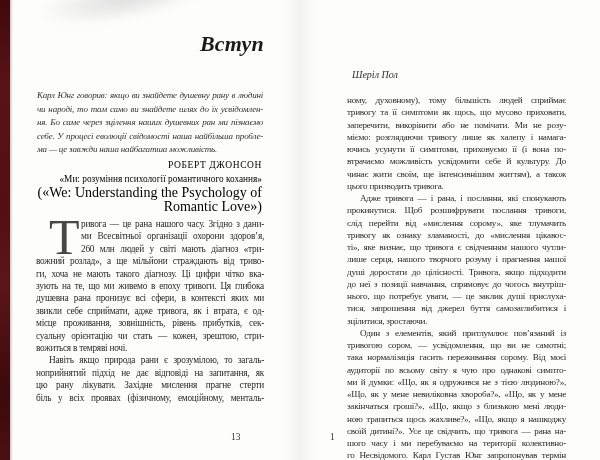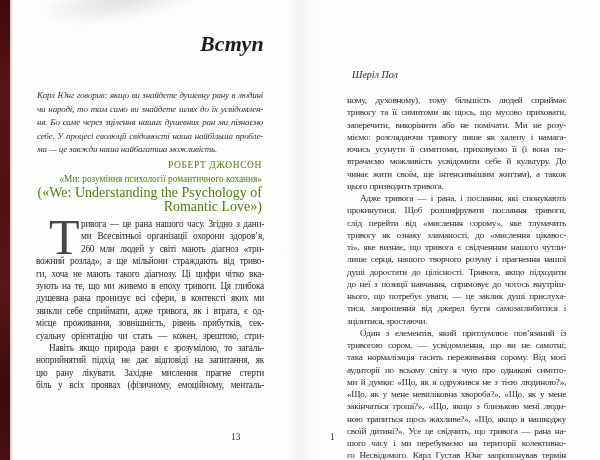--- a/index.html
+++ b/index.html
@@ -49,21 +49,21 @@
     font-size: 15.5px; line-height: 17px;
     font-weight: bold; font-style: italic;
   }
   .epigraph {
     position: absolute; top: 89px; left: 1px; right: 1px;
     font-style: italic; font-size: 9px; line-height: 13.55px;
     letter-spacing: -0.2px; color: #303030;
   }
   .attribution {
     position: absolute; top: 158px; left: 0; right: 2px;
-    text-align: right; color: #4d7c0f;
+    text-align: right; color: #000000;
   }
   .attr-author { font-size: 9.5px; line-height: 14px; letter-spacing: 0.6px; }
   .attr-source { font-size: 9.3px; line-height: 14px; }
   .attr-source-orig { font-size: 14px; line-height: 14px; }
   .left-body {
     position: absolute; top: 218px; left: 0; right: 0;
     font-size: 9.3px; line-height: 12.4px; letter-spacing: -0.25px;
   }
   .right-body {
     position: absolute; top: 52px; left: 0; right: 0;
@@ -126,20 +126,21 @@
       <div class="line inset">ривога — це рана нашого часу. Згідно з дани-</div>
       <div class="line inset">ми Всесвітньої організації охорони здоров’я,</div>
       <div class="line inset">260 млн людей у світі мають діагноз «три-</div>
       <div class="line">вожний розлад», а ще мільйони страждають від триво-</div>
       <div class="line">ги, хоча не мають такого діагнозу. Ці цифри чітко вка-</div>
       <div class="line">зують на те, що ми живемо в епоху тривоги. Ця глибока</div>
       <div class="line">душевна рана пронизує всі сфери, в контексті яких ми</div>
       <div class="line">звикли себе сприймати, адже тривога, як і втрата, є од-</div>
       <div class="line">місце проживання, зовнішність, рівень прибутків, сек-</div>
       <div class="line">суальну орієнтацію чи стать — кожен, зрештою, стри-</div>
+      <div class="line nojust">вожиться в темряві ночі.</div>
       <div class="line pindent">Навіть якщо природа рани є зрозумілою, то загаль-</div>
       <div class="line">ноприйнятий підхід не дає відповіді на запитання, як</div>
       <div class="line">цю рану лікувати. Західне мислення прагне стерти</div>
       <div class="line">біль у всіх проявах (фізичному, емоційному, менталь-</div>
     </div>
 </div>
 
 <div class="right-page">
   <div class="running-header">Шеріл Пол</div>
   <div class="right-body">

